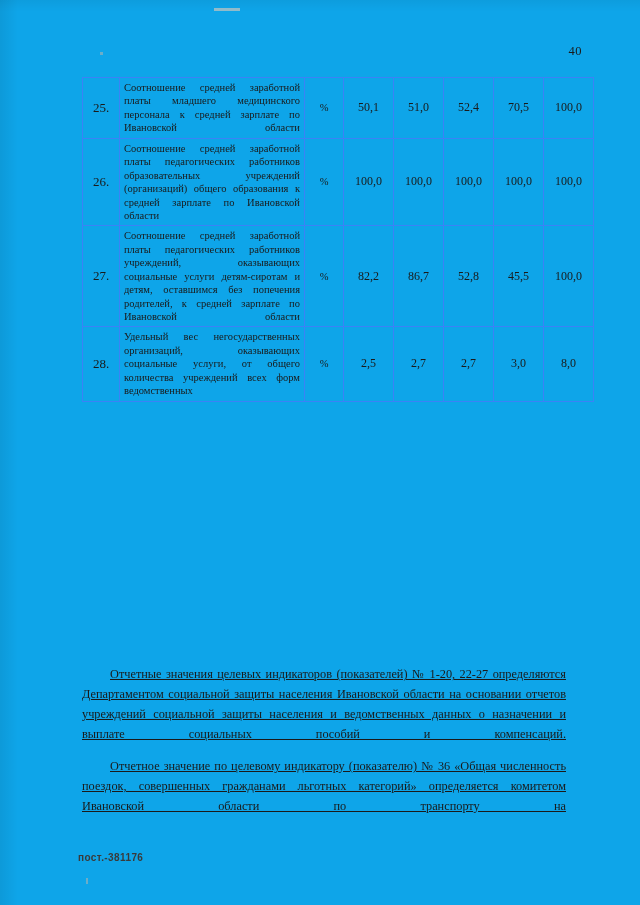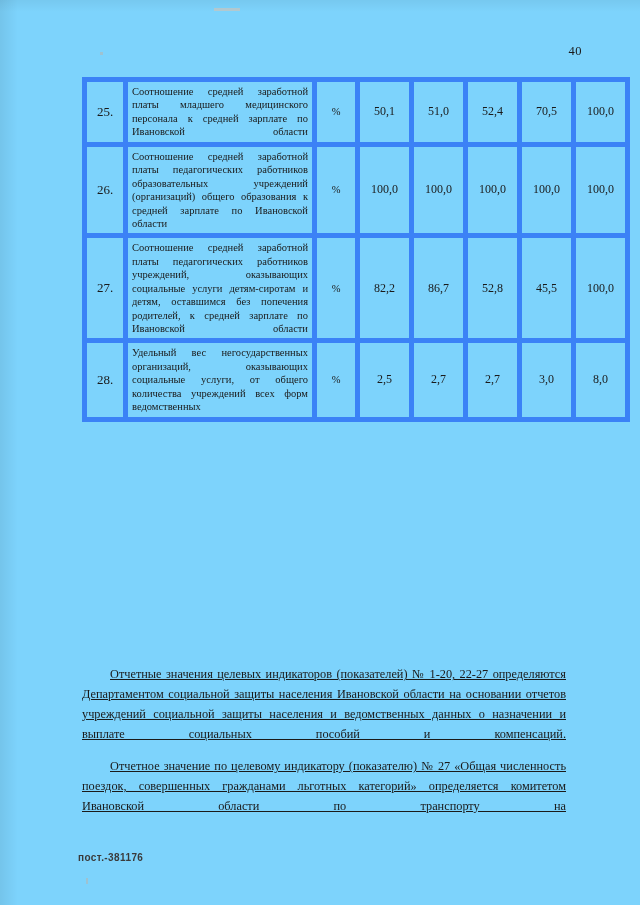--- a/index.html
+++ b/index.html
@@ -11,21 +11,21 @@
     width: 640px;
     height: 905px;
     position: relative;
     font-family: "Liberation Serif", serif;
     color: #1a1a1a;
     overflow: hidden;
   }
   .page {
     position: absolute;
     inset: 0;
-    background: #7dd3fc;
+    background: #0ea5e9;
   }
   .page-number {
     position: absolute;
     top: 44px;
     right: 58px;
     font-size: 12.5px;
     letter-spacing: 0.5px;
   }
   .speck {
     position: absolute;
@@ -39,21 +39,21 @@
     width: 482px;
   }
   table.ind {
     border-collapse: collapse;
     width: 482px;
     table-layout: fixed;
     font-size: 10.5px;
     line-height: 1.28;
   }
   table.ind td {
-    border: 5px solid #3b82f6;
+    border: 1px solid #3b82f6;
     padding: 3px 4px;
     vertical-align: middle;
   }
   td.num {
     width: 28px;
     text-align: center;
     font-size: 13px;
   }
   td.desc {
     width: 176px;
@@ -181,18 +181,18 @@
           <td class="val">2,7</td>
           <td class="val">3,0</td>
           <td class="val">8,0</td>
         </tr>
       </tbody>
     </table>
   </div>
 
   <div class="para-block">
     <p class="para">Отчетные значения целевых индикаторов (показателей) № 1-20, 22-27 определяются Департаментом социальной защиты населения Ивановской области на основании отчетов учреждений социальной защиты населения и ведомственных данных о назначении и выплате социальных пособий и компенсаций.</p>
-    <p class="para last">Отчетное значение по целевому индикатору (показателю) № 27 «Общая численность поездок, совершенных гражданами льготных категорий» определяется комитетом Ивановской области по транспорту на</p>
+    <p class="para last">Отчетное значение по целевому индикатору (показателю) № 36 «Общая численность поездок, совершенных гражданами льготных категорий» определяется комитетом Ивановской области по транспорту на</p>
   </div>
 
   <div class="footer-stamp">пост.-381176</div>
 
 </div>
 
 </body></html>

